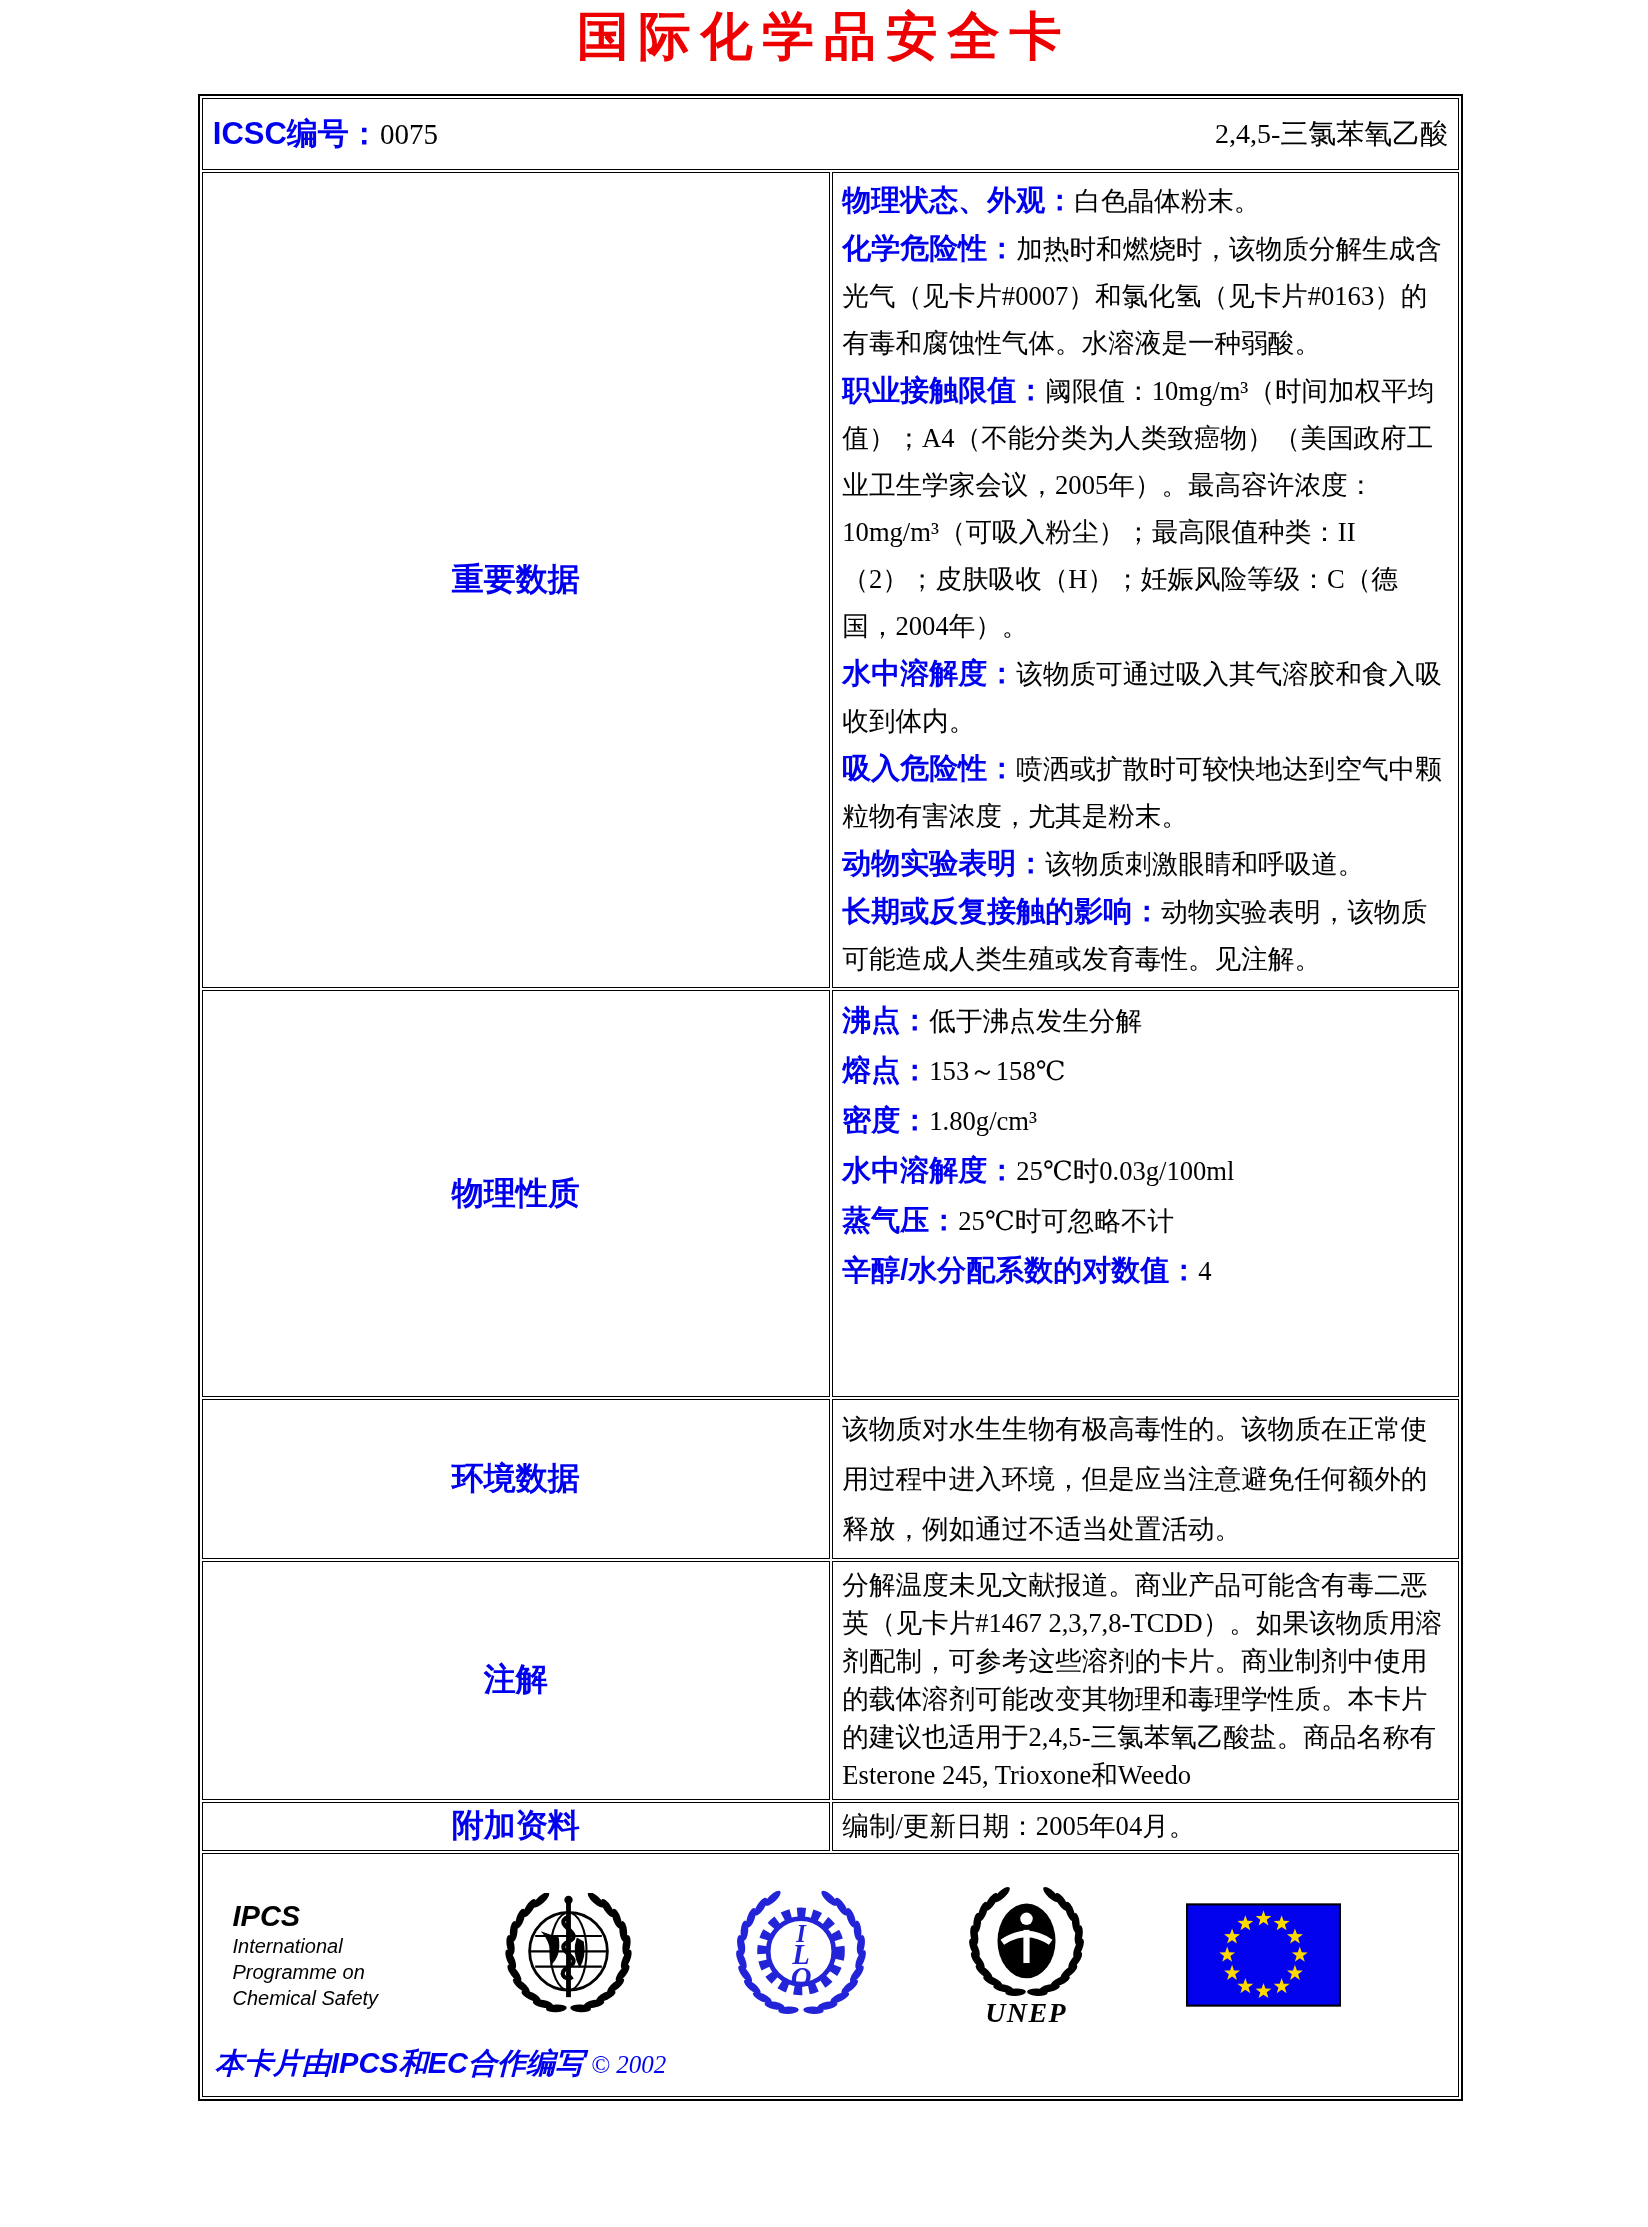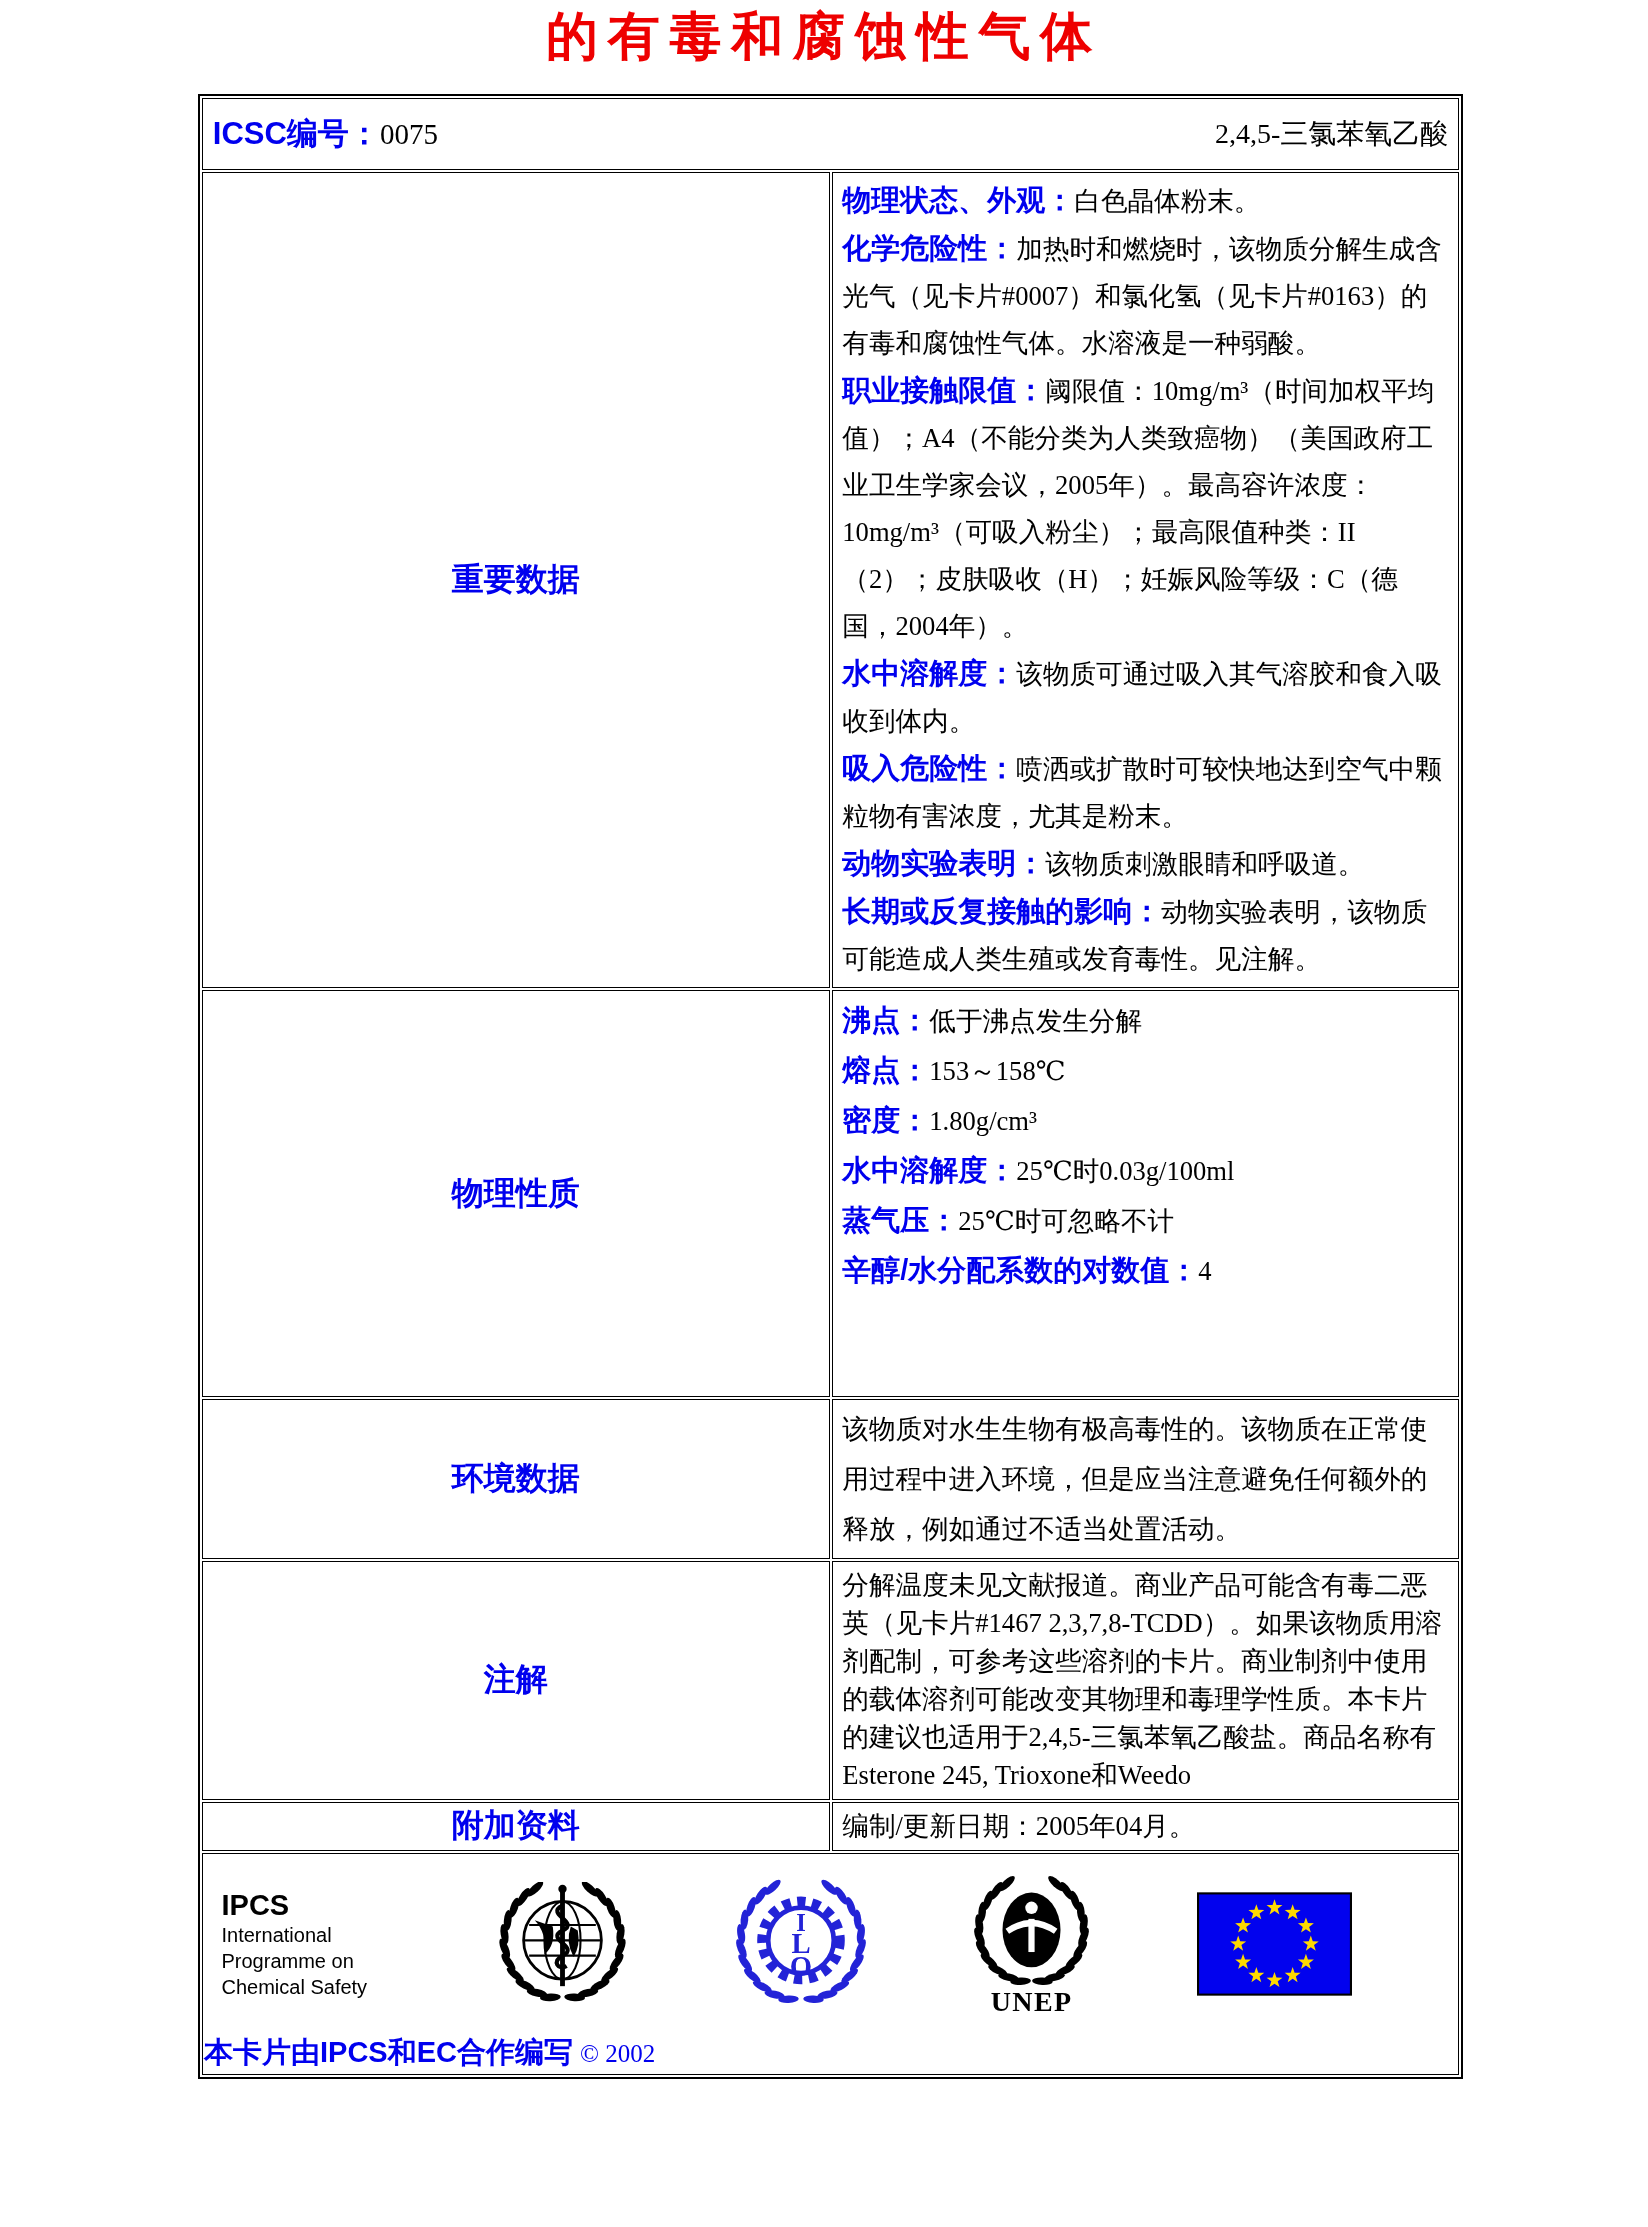--- a/index.html
+++ b/index.html
@@ -43,21 +43,21 @@
   .sec-important .para{line-height:47px;}
   .sec-physical{height:396px;vertical-align:top;}
   .sec-physical .para{line-height:49px;}
   .sec-environment{height:105px;vertical-align:middle;}
   .sec-environment .para{line-height:50px;}
   .sec-notes{height:179px;vertical-align:top;padding-top:7px;}
   .sec-notes .para{line-height:38px;}
   .sec-additional{height:39px;vertical-align:middle;}
   .sec-additional .para{line-height:35px;}
   
-  td.logos-cell{height:214px;vertical-align:top;padding:1px;}
+  td.logos-cell{height:214px;vertical-align:top;padding:12px;font-style:italic;}
   .logos-flex{display:flex;align-items:center;justify-content:space-between;padding:18px 105px 0 17.5px;}
   .ipcs-block{width:168px;font-family:"Liberation Sans","DejaVu Sans",sans-serif;}
   .ipcs-acronym{font-weight:bold;font-size:29px;line-height:34px;}
   .ipcs-line{font-size:20px;line-height:26px;}
   .logo-box{display:flex;flex-direction:column;align-items:center;}
   .unep-word{font-family:"Liberation Serif","DejaVu Serif",serif;font-weight:bold;font-size:28px;line-height:29px;letter-spacing:1.4px;margin-top:-4.2px;}
   .card-caption{text-align:left;margin-top:17px;font-size:28px;}
   .card-caption .cap-bold{font-family:"Liberation Sans","DejaVu Sans",sans-serif;font-weight:bold;color:var(--blue);font-size:29px;}
   .card-caption .cap-copy{color:var(--blue);font-size:25px;font-family:"Liberation Serif","DejaVu Serif",serif;}
   
@@ -65,21 +65,21 @@
   .legal-cell .blab{font-size:26.6px;}
   svg{display:block;}
   .leaf-black{fill:#000;}
   .leaf-blue{fill:var(--ilo-blue);}
   .ilo-stroke{stroke:var(--ilo-blue);}
   .ilo-fill{fill:var(--ilo-blue);}
 </style>
 </head>
 <body>
 
-<h1 class="page-title">的有毒和腐蚀性气体</h1>
+<h1 class="page-title">国际化学品安全卡</h1>
 
 <table class="card">
 
   <tbody>
       <tr>
     <td class="head-cell" colspan="2">
       <div class="head-flex">
         <div class="head-left">
           <span class="blab">ICSC编号：</span><span>0075</span>
         </div>

